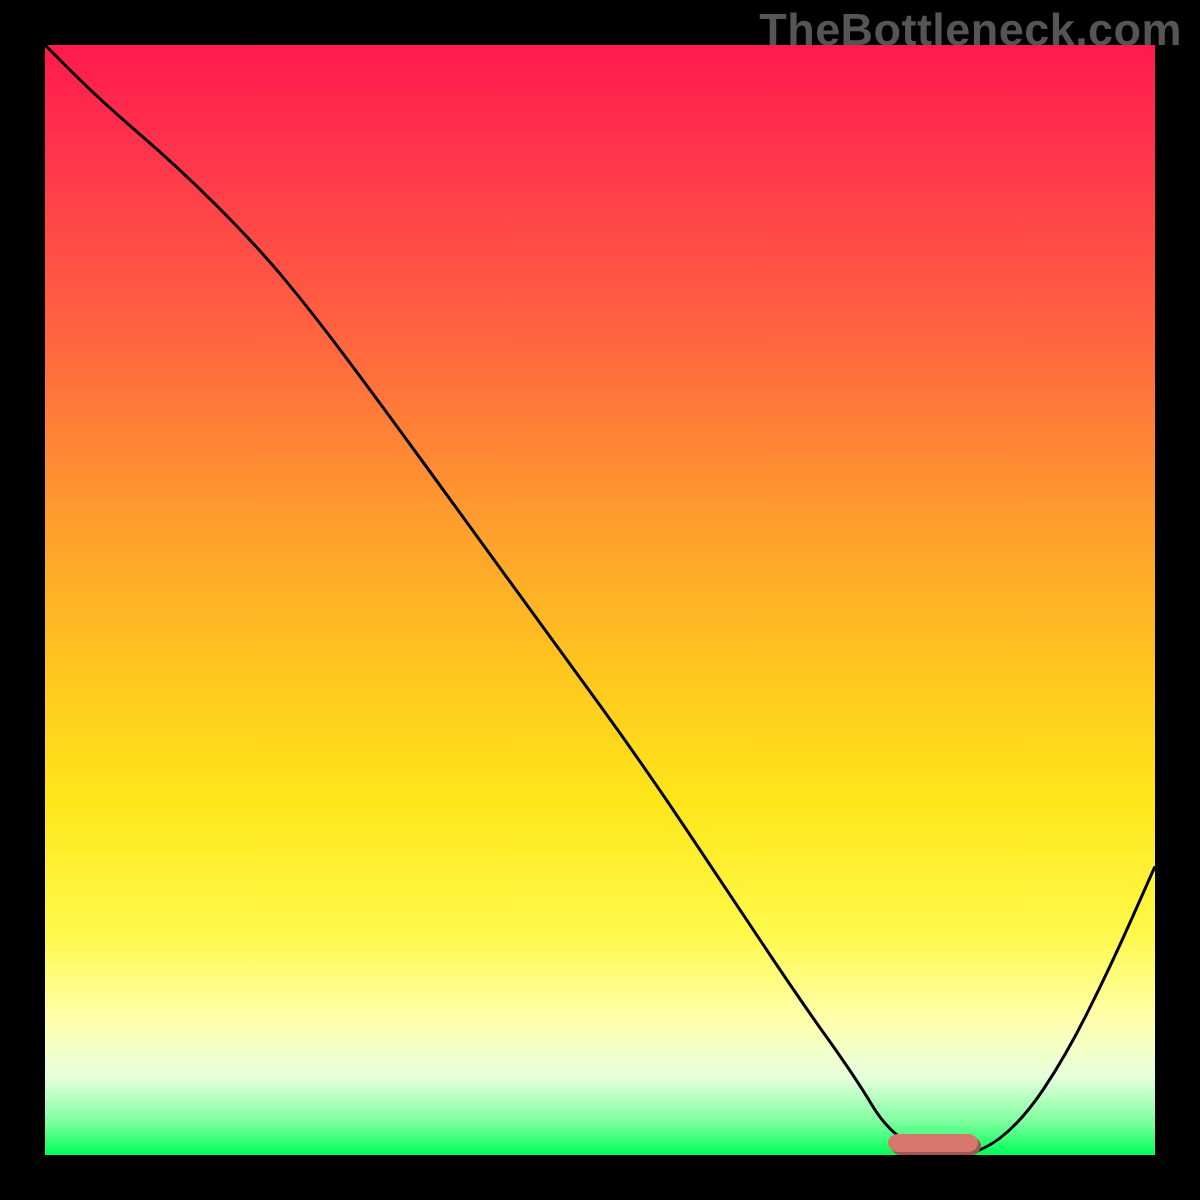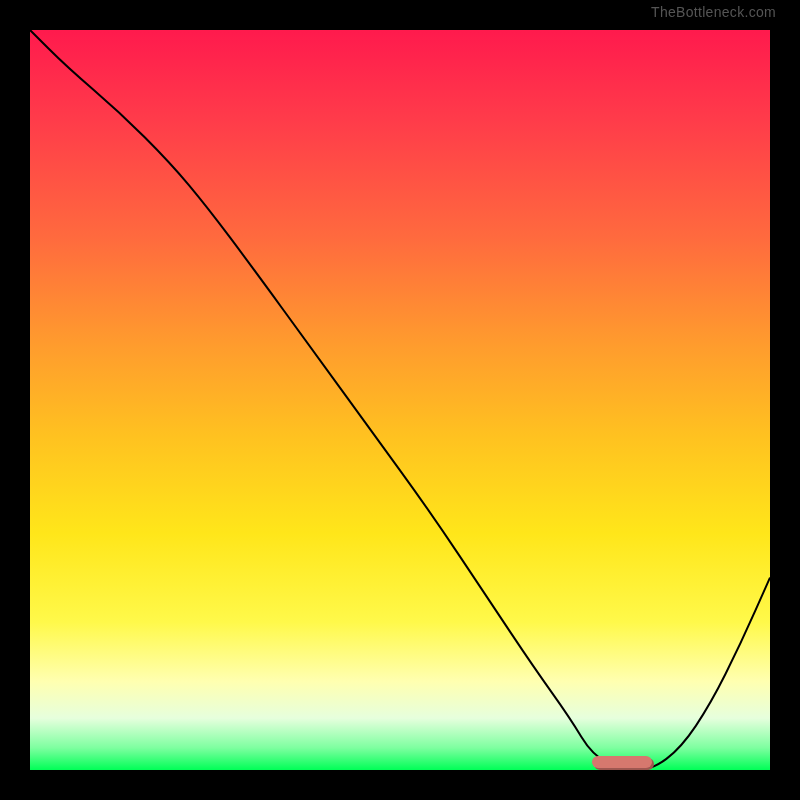--- a/index.html
+++ b/index.html
@@ -12,24 +12,24 @@
     overflow: hidden;
   }
   .stage {
     position: relative;
     width: 800px;
     height: 800px;
   }
   .watermark {
     position: absolute;
     top: 4px;
-    right: 24px;
+    right: 12px;
     color: #555;
-    font-size: 14px;
-    font-weight: 400;
+    font-size: 30px;
+    font-weight: 700;
     letter-spacing: 0.3px;
     user-select: none;
   }
   .plot {
     position: absolute;
     left: 30px;
     top: 30px;
     width: 740px;
     height: 740px;
   }

